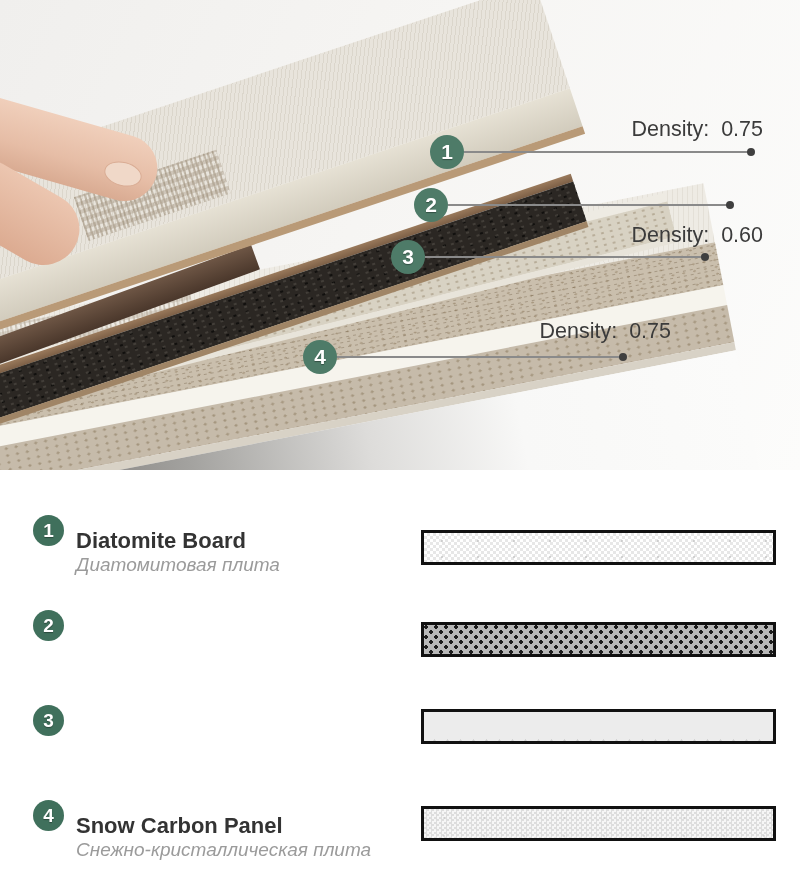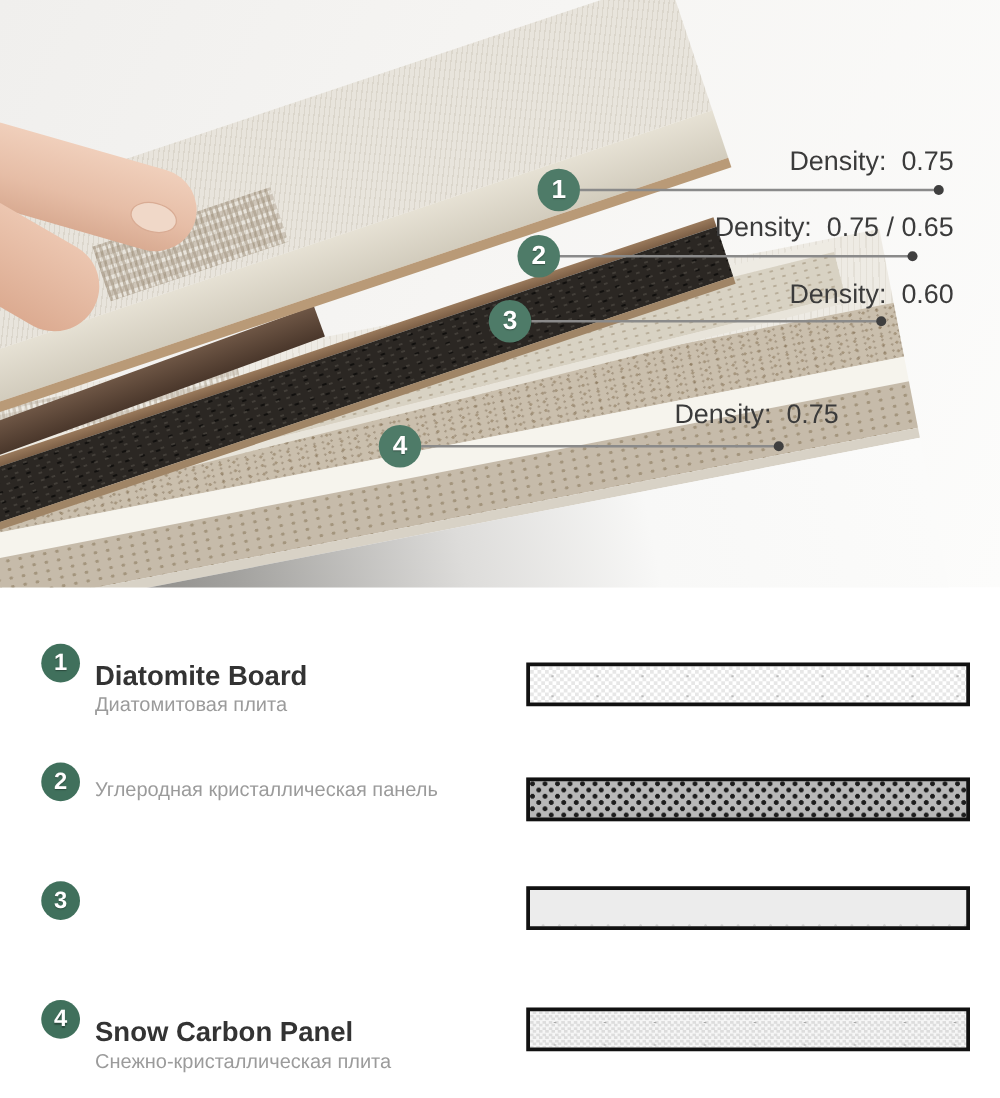--- a/index.html
+++ b/index.html
@@ -87,21 +87,21 @@
   
   .legend { position:absolute; left:0; top:470px; width:800px; height:408px; background:#ffffff; }
   .lrow { position:absolute; left:0; width:100%; height:92px; }
   .lrow1 { top:45px; } .lrow2 { top:140px; } .lrow3 { top:235px; } .lrow4 { top:330px; }
 
   .l-badge { position:absolute; left:33px; top:0; width:31px; height:31px; border-radius:50%;
              background:#40705c; color:#fff; font-size:19px; font-weight:bold; line-height:31px;
              text-align:center; text-shadow:0 1px 1px rgba(0,0,0,.35); }
   .l-text { position:absolute; left:76px; top:12px; }
   .l-title { font-size:22px; font-weight:bold; color:#333333; line-height:27px; }
-  .l-sub   { font-size:16px; color:#9b9b9b; line-height:21px; }
+  .l-sub   { font-size:19px; color:#9b9b9b; line-height:21px;font-style:italic; }
 
   .swatch { position:absolute; left:421px; width:355px; height:35px; border:3px solid #111111; }
   .sw1 { top:60px;  background-color:#ffffff;
          background-image:radial-gradient(#b9b9b9 1.1px, transparent 1.4px),
                           conic-gradient(#e7e7e7 0 25%, #ffffff 0 50%, #e7e7e7 0 75%, #ffffff 0);
          background-size:36px 16px, 6px 6px; }
   .sw2 { top:152px; background-color:#b8b8b8;
          background-image:radial-gradient(#1d1d1d 1.7px, transparent 2px),
                           radial-gradient(#1d1d1d 1.7px, transparent 2px);
          background-size:10px 10px, 10px 10px; background-position:2px 2px, 7px 7px; }
@@ -161,40 +161,38 @@
     <div class="p-badge" style="left:414px; top:188px;">2</div>
     <div class="p-badge" style="left:391px; top:240px;">3</div>
     <div class="p-badge" style="left:303px; top:340px;">4</div>
 
     <div class="lead" style="left:464px; top:151px; width:288px;"></div>
     <div class="lead" style="left:448px; top:204px; width:283px;"></div>
     <div class="lead" style="left:425px; top:256px; width:281px;"></div>
     <div class="lead" style="left:337px; top:356px; width:287px;"></div>
 
     <div class="density" style="right:37px;  top:117px;">Density:  0.75</div>
-    <div class="density" style="right:37px;  top:170px;">Density:  0.75 / 0.65</div>
     <div class="density" style="right:37px;  top:223px;">Density:  0.60</div>
     <div class="density" style="right:129px; top:319px;">Density:  0.75</div>
   </div>
 
   <div class="legend">
 
     <div class="lrow lrow1">
       <div class="l-badge">1</div>
       <div class="l-text">
         <div class="l-title">Diatomite Board</div>
         <div class="l-sub">Диатомитовая плита</div>
       </div>
     </div>
     <div class="swatch sw1"></div>
 
     <div class="lrow lrow2">
       <div class="l-badge">2</div>
       <div class="l-text">
-        <div class="l-sub">Углеродная кристаллическая панель</div>
       </div>
     </div>
     <div class="swatch sw2"></div>
 
     <div class="lrow lrow3">
       <div class="l-badge">3</div>
       <div class="l-text">
       </div>
     </div>
     <div class="swatch sw3"></div>

